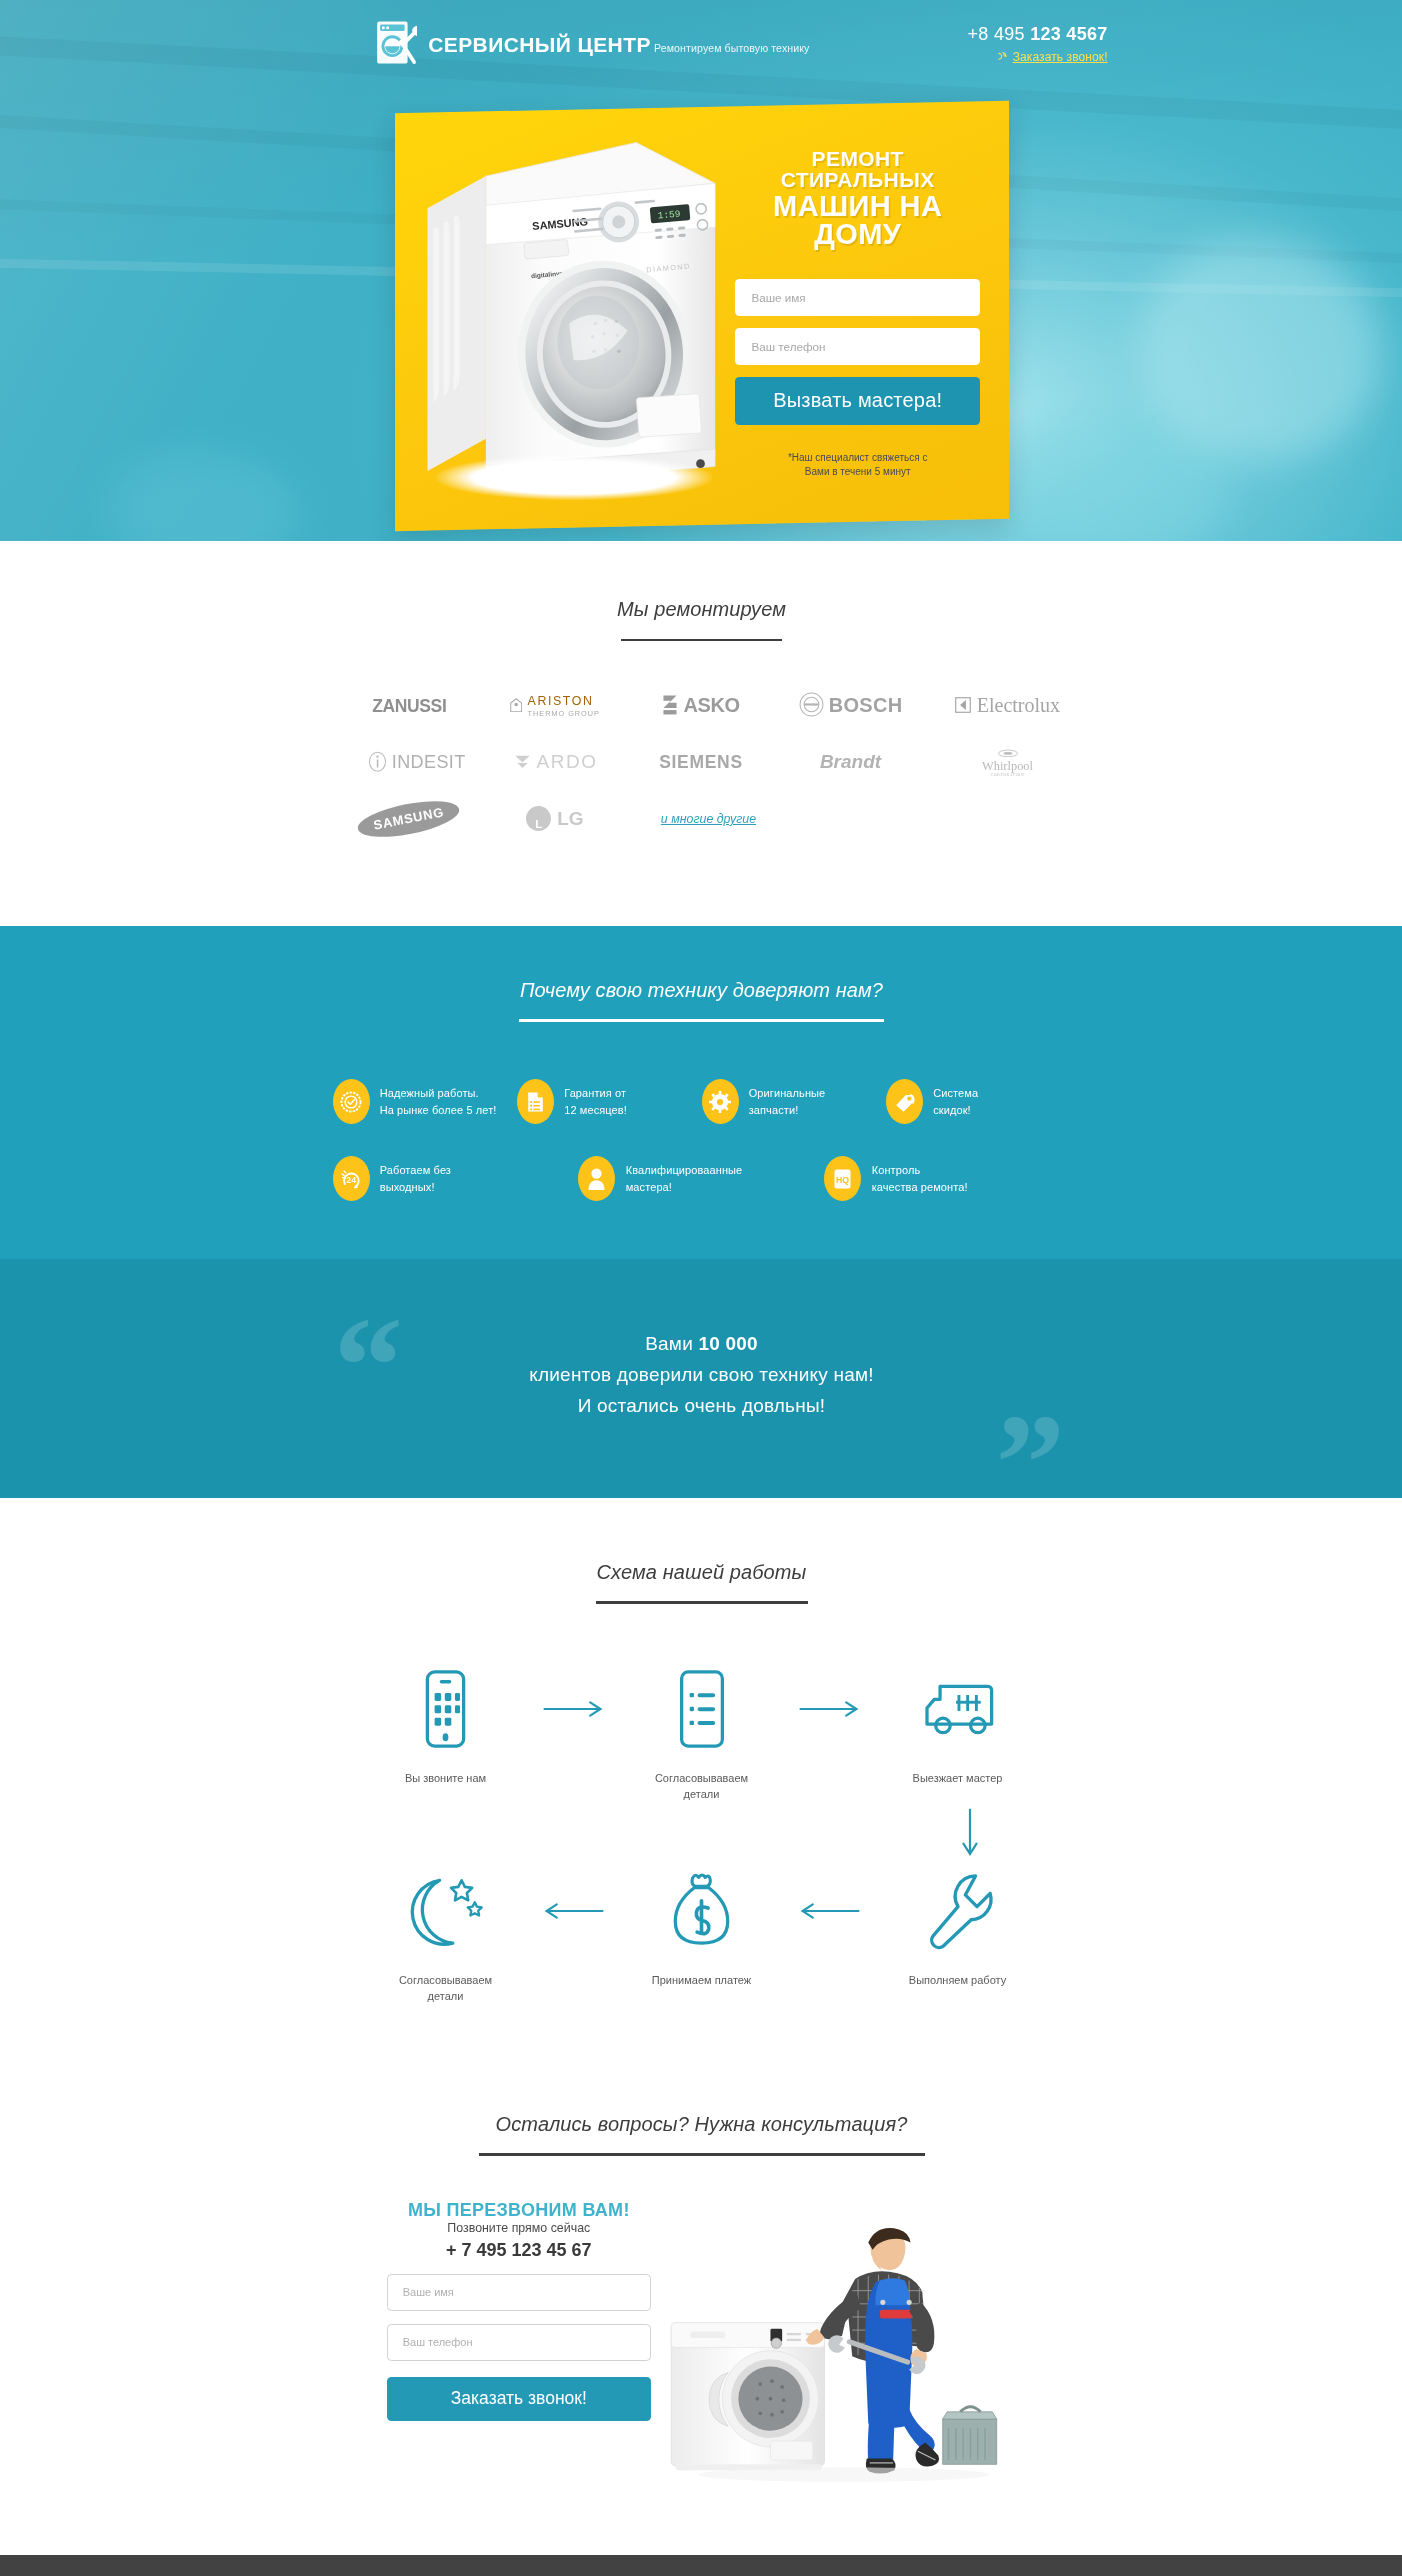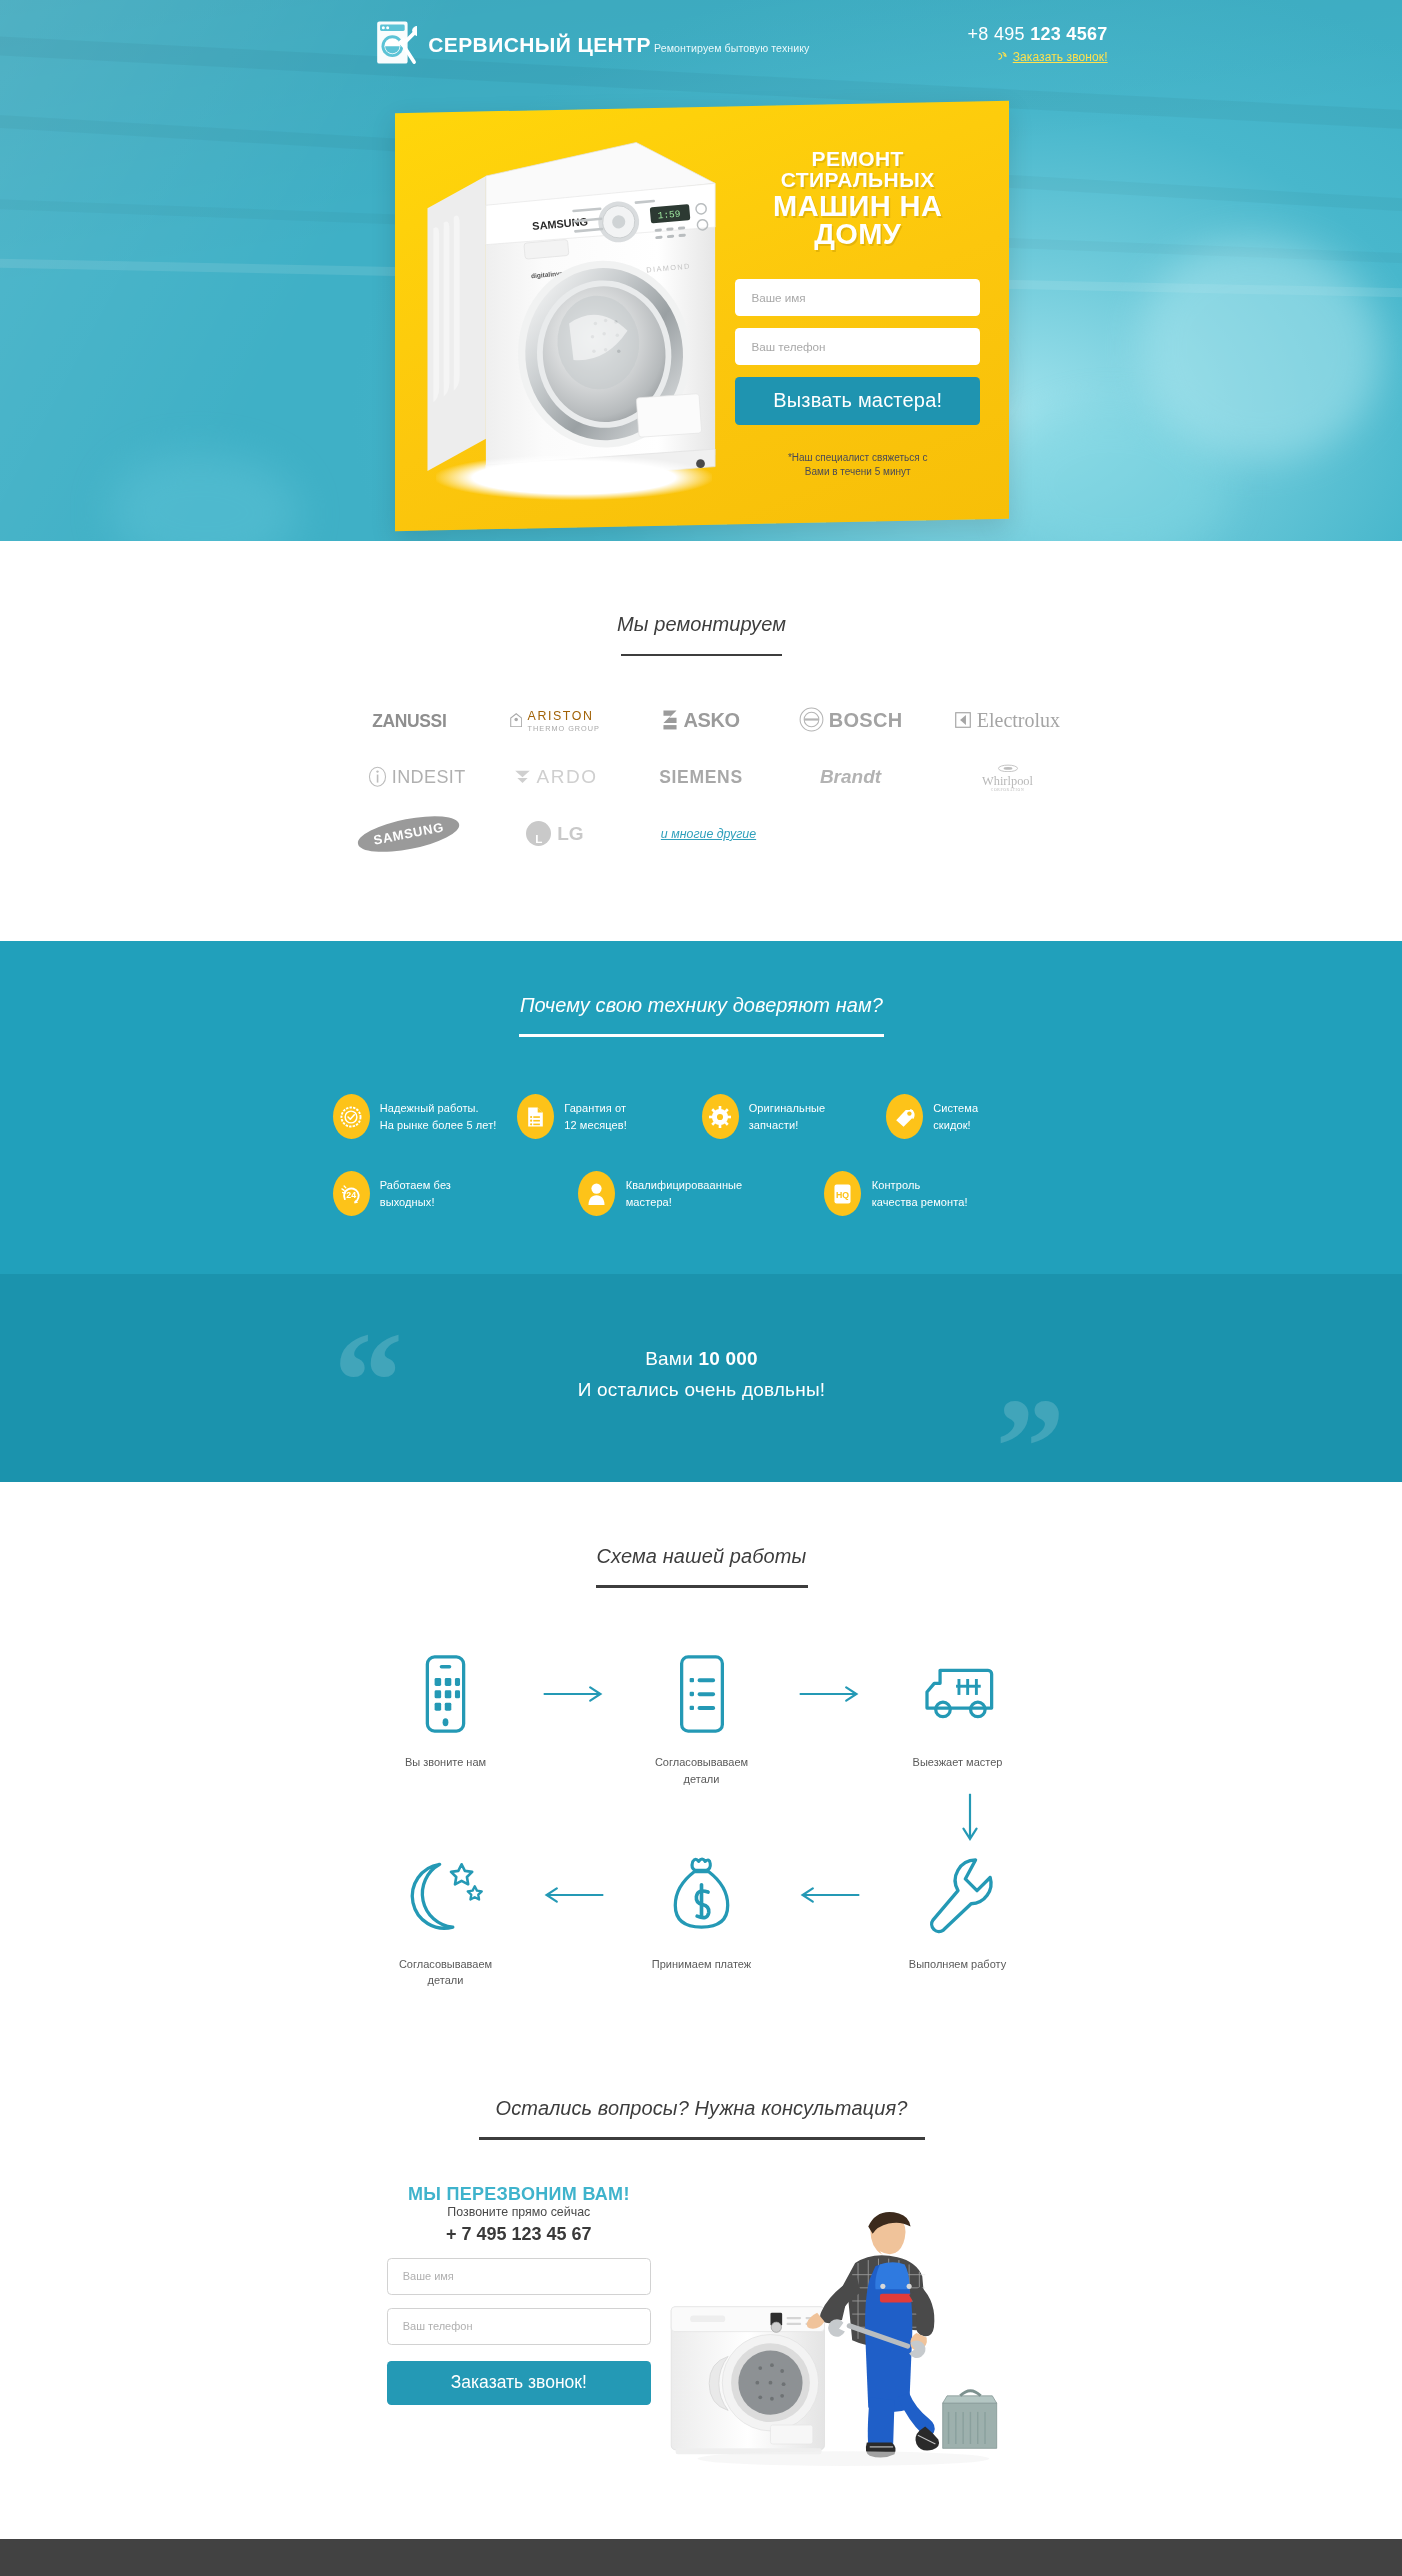--- a/index.html
+++ b/index.html
@@ -126,21 +126,21 @@
   .sec-title {
     font-style: italic; font-weight: 400; font-size: 20px; color: #3d3d3d;
     font-family: "Liberation Sans Narrow", "Liberation Sans", sans-serif;
     letter-spacing: 0.1px;
   }
   .sec-rule { width: 161px; height: 2.9px; background: #3d3d3d; margin: 17.5px auto 0; }
   .sec-title.light { color: #ffffff; }
   .sec-rule.light { background: #ffffff; }
 
   
-  .brands { background: #fff; padding: 57px 2px 70px; margin-top: 15px; }
+  .brands { background: #fff; padding: 57px 2px 70px; }
   .brands-grid {
     width: 731px; margin: 45px auto 0;
   }
   .brands-row {
     display: flex; align-items: center; justify-content: flex-start; gap: 0;
     margin-bottom: 17.5px;
   }
   .brand-cell {
     height: 39px; display: flex; align-items: center; justify-content: center;
     color: #a8a8a8; flex: 0 0 auto;
@@ -671,20 +671,21 @@
       </div>
     </div>
   </section>
 
   <section class="quote">
     <div class="quote-inner">
       <span class="qmark open">“</span>
       <span class="qmark close">”</span>
       <div class="quote-text">
         <div class="quote-l1"><span>Вами </span><span class="big">10 000</span></div>
+        <div>клиентов доверили свою технику нам!</div>
         <div>И остались очень довльны!</div>
       </div>
     </div>
   </section>
 
   <section class="scheme">
     <div class="sec-title-wrap">
       <div class="sec-title">Схема нашей работы</div>
       <div class="sec-rule" style="width:212px"></div>
     </div>

